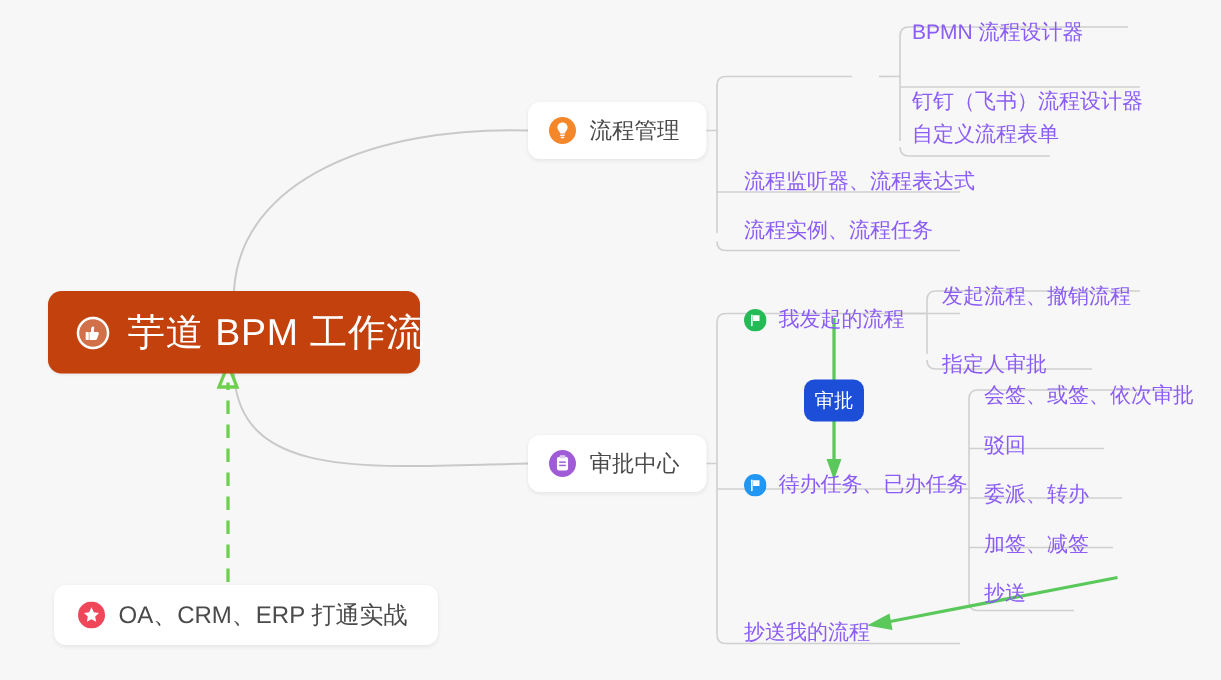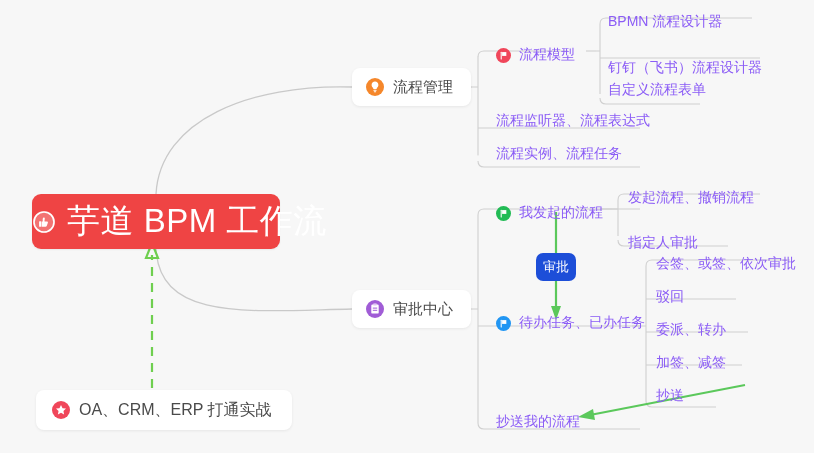--- a/index.html
+++ b/index.html
@@ -13,25 +13,26 @@
   #canvas{position:absolute;inset:0;width:814px;height:453px;}
   #edges{position:absolute;left:0;top:0;width:814px;height:453px;pointer-events:none;}
 
   
   .node{position:absolute;box-sizing:border-box;white-space:nowrap;}
 
   
   .root{
     left:32px;top:194px;
     width:248px;height:55px;
-    background:#ef4444;
+    background:#c2410c;
     border-radius:9px;
     display:flex;align-items:center;
+    padding-left:18px;
     color:#ffffff;
-    font-size:33px;
+    font-size:25px;
     letter-spacing:.5px;
     box-shadow:0 1px 2px rgba(0,0,0,.06);
   }
   .root .txt{margin-left:11px;}
 
   
   .card{
     background:#ffffff;
     border-radius:8px;
     display:flex;align-items:center;
@@ -194,30 +195,20 @@
         <rect x="5.3" y="4.6" width="7.4" height="9" rx="1.2" fill="#ffffff"></rect>
         <rect x="7.1" y="3.5" width="3.8" height="2" rx=".8" fill="#ffffff"></rect>
         <rect x="7.1" y="3.5" width="3.8" height="2" rx=".8" fill="#a05cd6" opacity=".35"></rect>
         <rect x="6.8" y="7.6" width="4.4" height="1" fill="#a05cd6"></rect>
         <rect x="6.8" y="9.8" width="4.4" height="1" fill="#a05cd6"></rect>
       </svg>
     </span>
     <span class="txt">审批中心</span>
   </div>
 
-  <div class="node leaf icon-leaf n-liucheng-moxing">
-    <span class="ic ic-sm">
-      <svg width="15" height="15" viewBox="0 0 18 18">
-        <circle cx="9" cy="9" r="9" fill="#f0465a"></circle>
-        <rect x="5.6" y="4.4" width="1.3" height="9.4" rx=".6" fill="#ffffff"></rect>
-        <path d="M7.3 4.9h5.1v4.6H7.3z" fill="#ffffff"></path>
-      </svg>
-    </span>
-    <span class="txt">流程模型</span>
-  </div>
 
   <div class="node leaf n-jianting">
     <span>流程监听器、流程表达式</span>
   </div>
 
   <div class="node leaf n-shili">
     <span>流程实例、流程任务</span>
   </div>
 
   <div class="node leaf n-bpmn">

